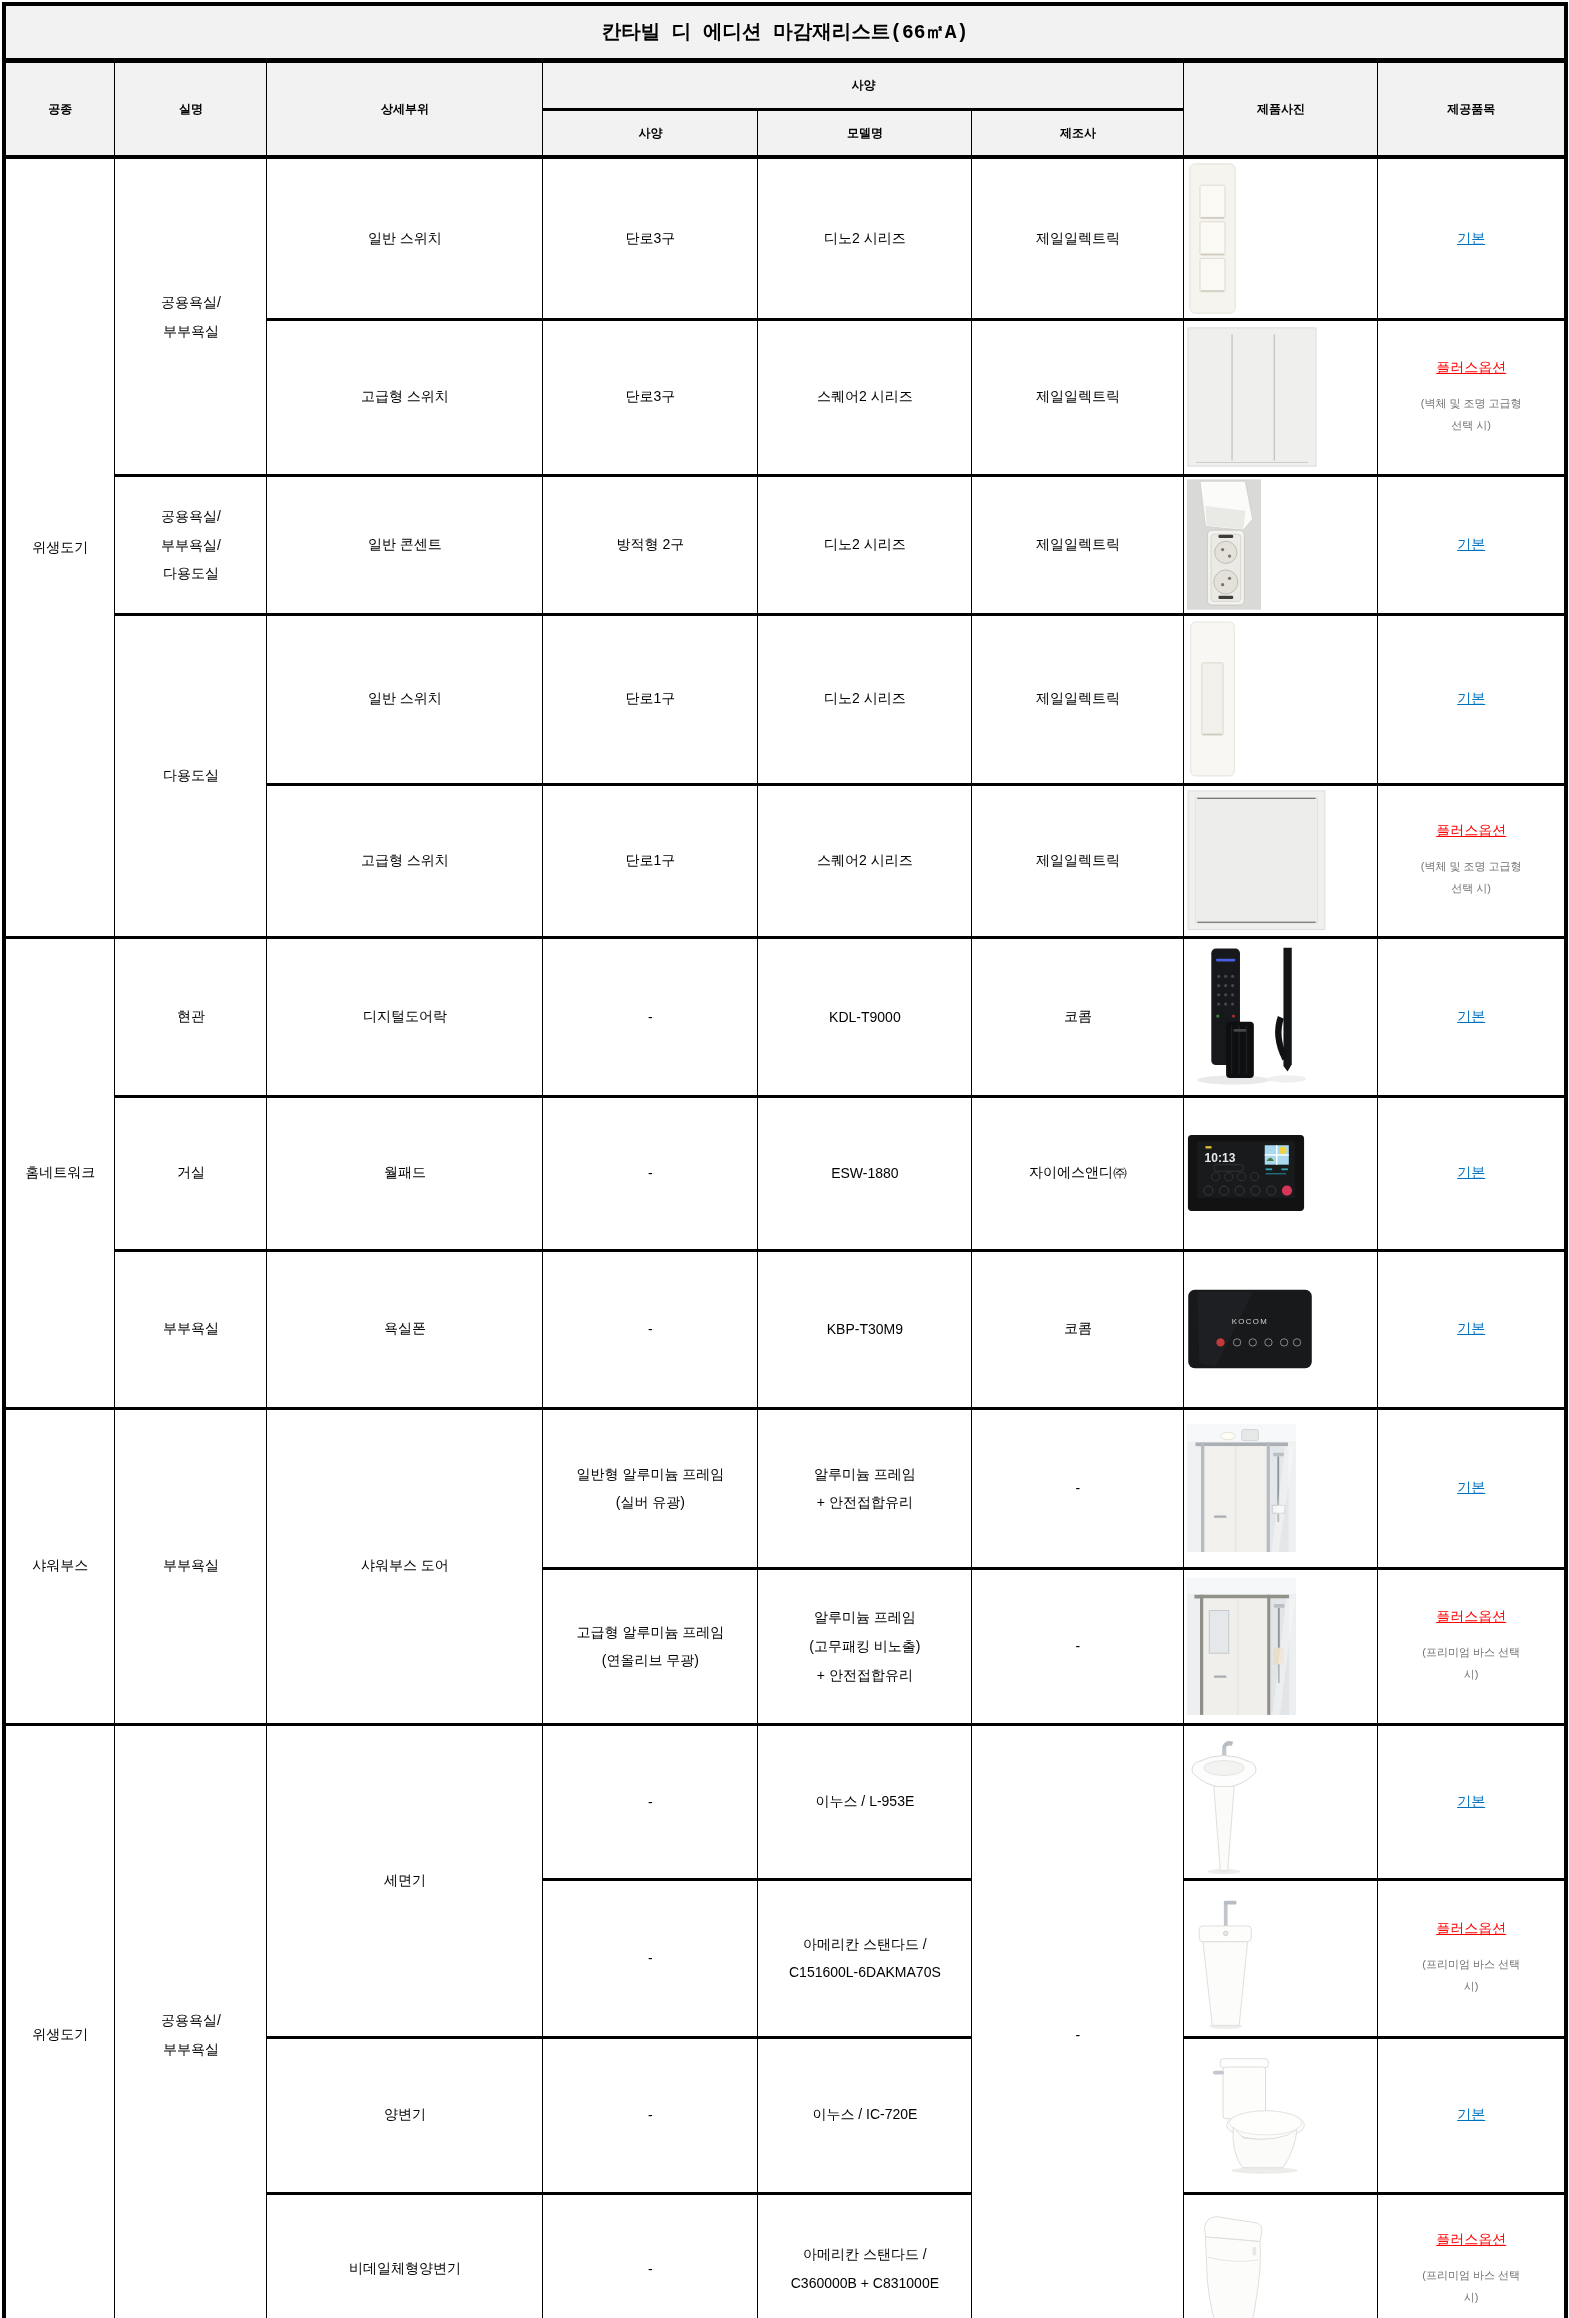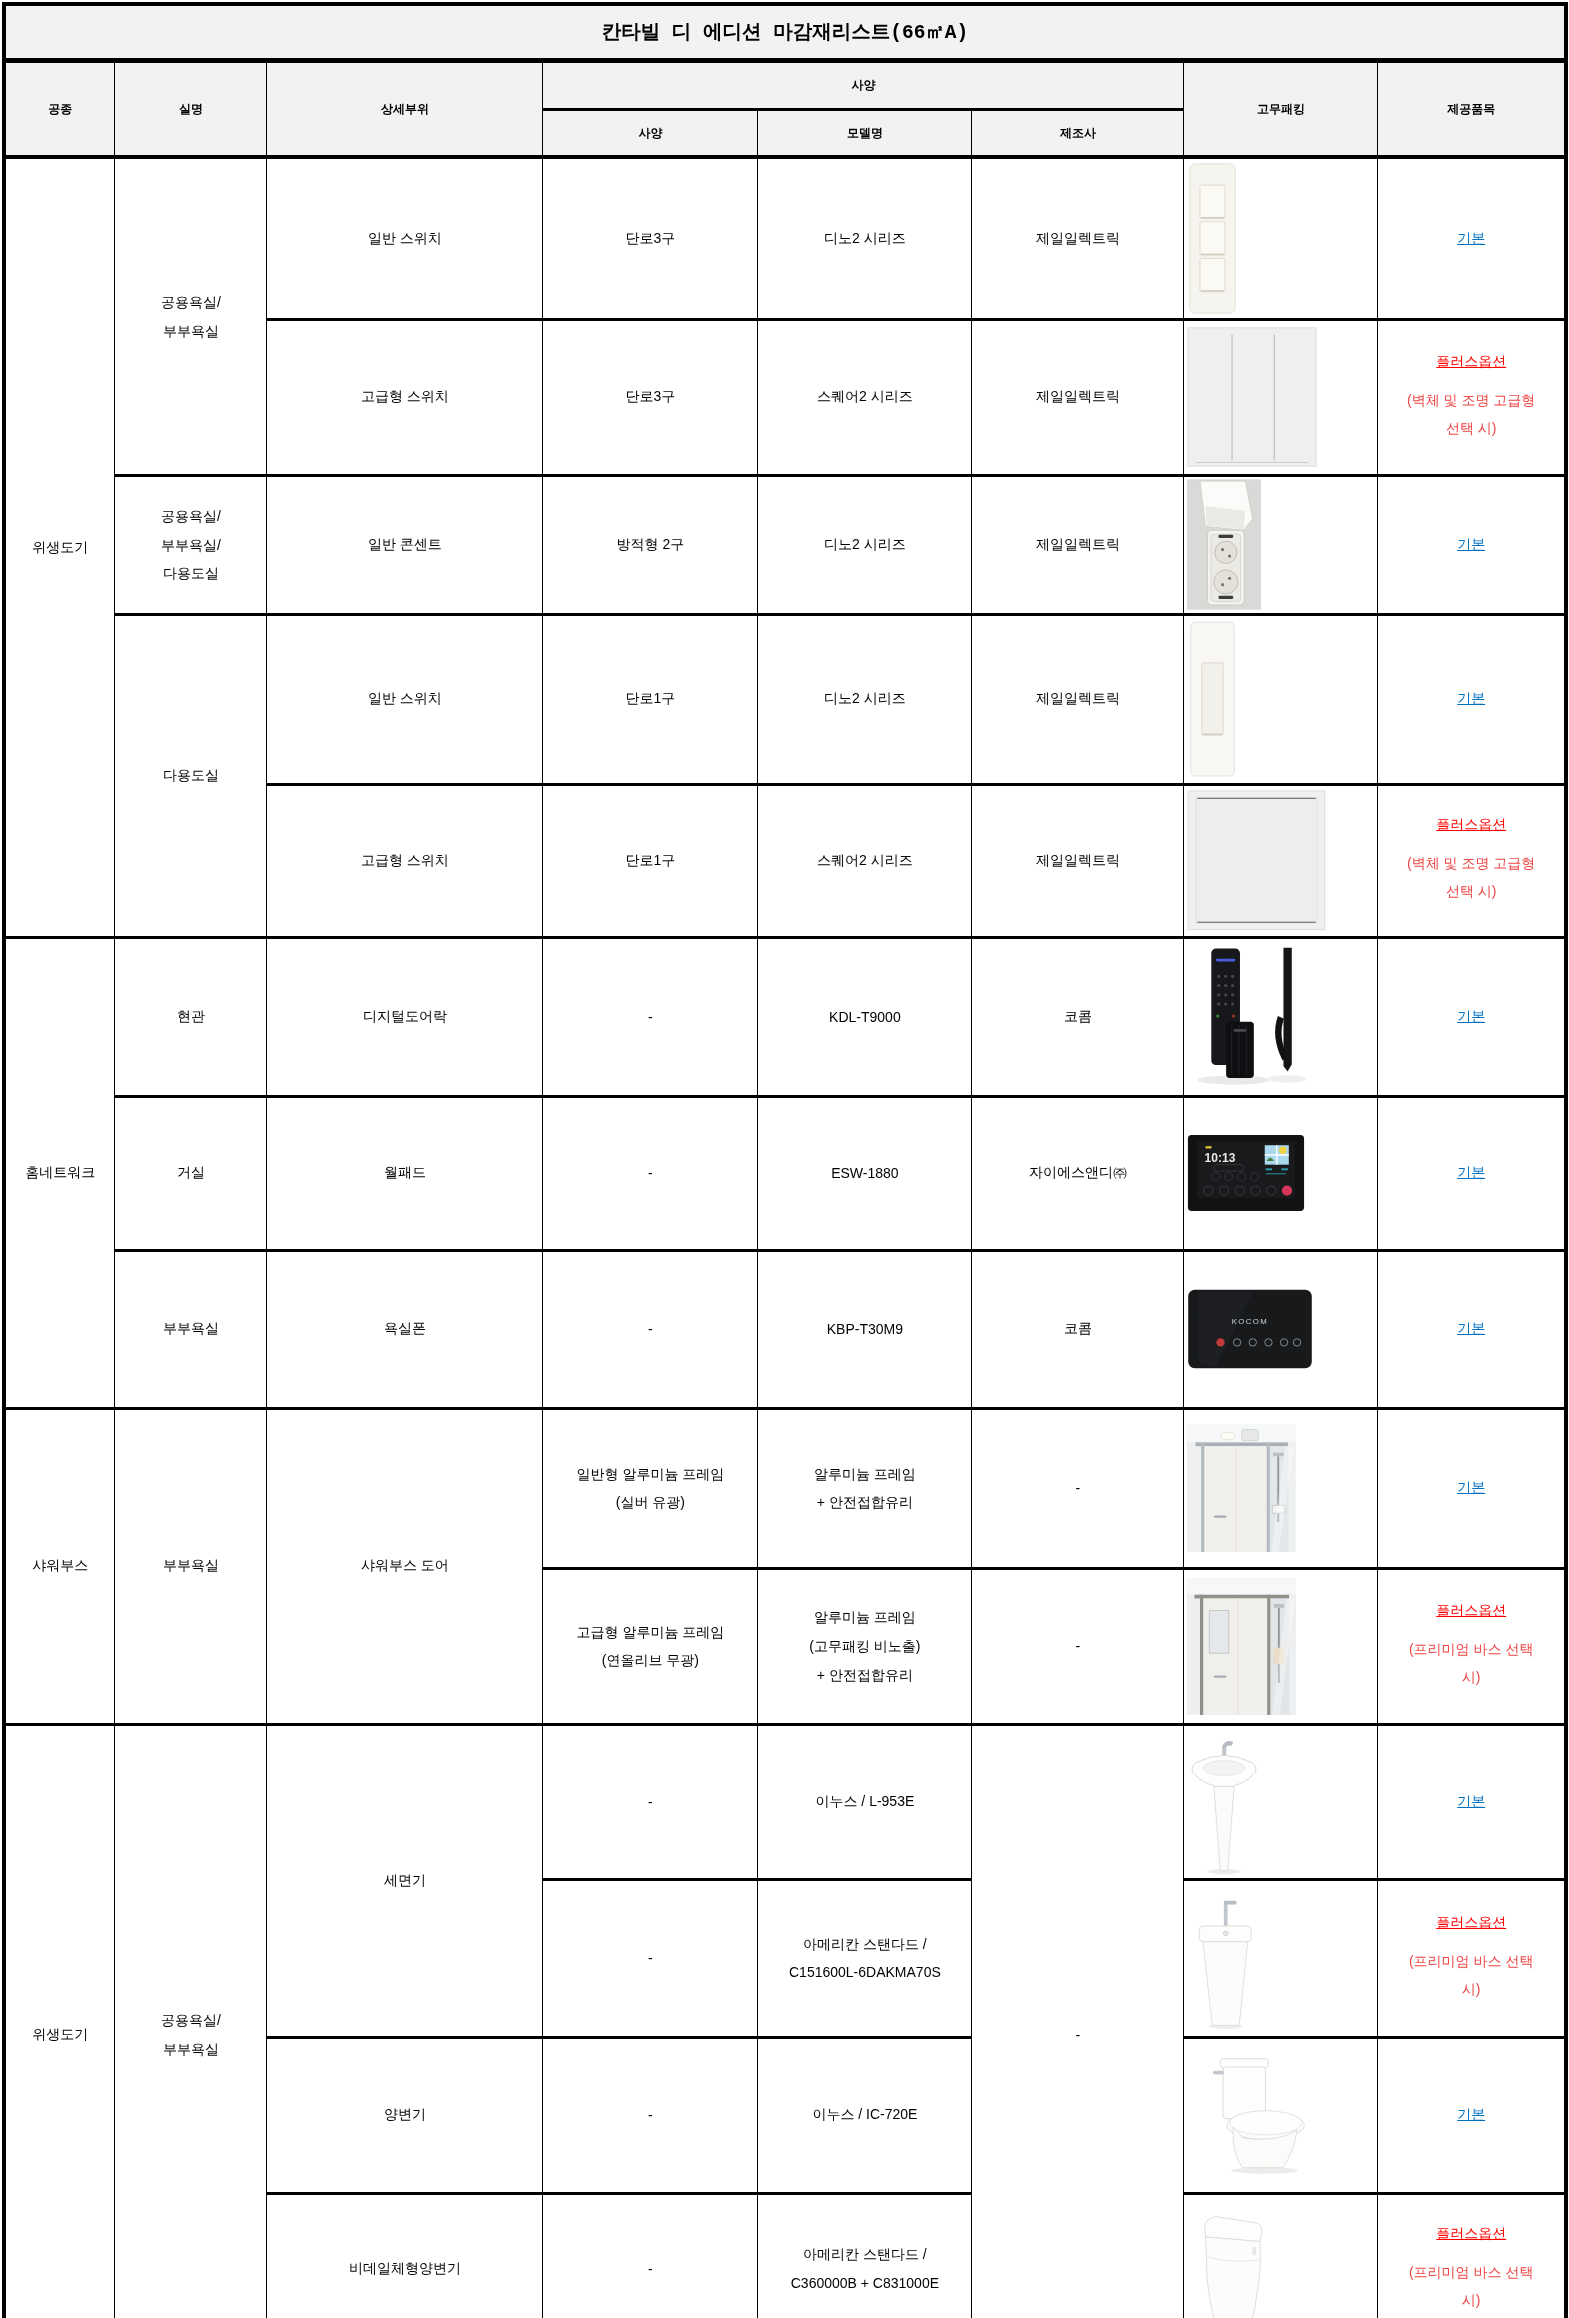--- a/index.html
+++ b/index.html
@@ -8,21 +8,21 @@
   table{border-collapse:collapse;table-layout:fixed;width:1565px;border:4.2px solid #000;}
   td{border:1.4px solid #000;border-top-width:3.2px;border-bottom-width:3.2px;
      text-align:center;vertical-align:middle;font-size:14px;padding:0 2.8px;overflow:hidden;}
   .title-cell{background:#f2f2f2;font-weight:bold;font-size:19.5px;border-bottom-width:5.6px;height:52px;font-family:Liberation Mono, monospace;}
   .hd{background:#f2f2f2;font-weight:bold;font-size:12px;}
   .hd2{border-bottom-width:4.6px;}
   .grp{border-bottom-width:3.7px;}
   .pre{white-space:pre-line;line-height:2.05;}
   .basic{color:#0070C0;text-decoration:underline;}
   .plus{color:#FF0000;text-decoration:underline;}
-  .note{color:#ef4444;white-space:pre-line;line-height:2.0;font-size:14px;margin-top:15px;}
+  .note{color:#737373;white-space:pre-line;line-height:2.0;font-size:11px;margin-top:15px;}
   .photo-wrap{display:flex;align-items:center;}
   svg{display:block;}
 </style>
 </head>
 <body>
 
 <div class="sheet">
 <table>
 <colgroup>
   <col style="width:111px">
@@ -38,21 +38,21 @@
 <tbody>
         <tr>
   <td class="title-cell" colspan="8">칸타빌 디 에디션 마감재리스트(66㎡A)</td>
 </tr>
 
 <tr style="height:49px">
   <td class="hd hd2" rowspan="2">공종</td>
   <td class="hd hd2" rowspan="2">실명</td>
   <td class="hd hd2" rowspan="2">상세부위</td>
   <td class="hd grp" colspan="3">사양</td>
-  <td class="hd hd2" rowspan="2">고무패킹</td>
+  <td class="hd hd2" rowspan="2">제품사진</td>
   <td class="hd hd2" rowspan="2">제공품목</td>
 </tr>
 <tr style="height:48px">
   <td class="hd hd2">사양</td>
   <td class="hd hd2">모델명</td>
   <td class="hd hd2">제조사</td>
 </tr>
 
 <tr style="height:162px">
   <td rowspan="5">위생도기</td>

